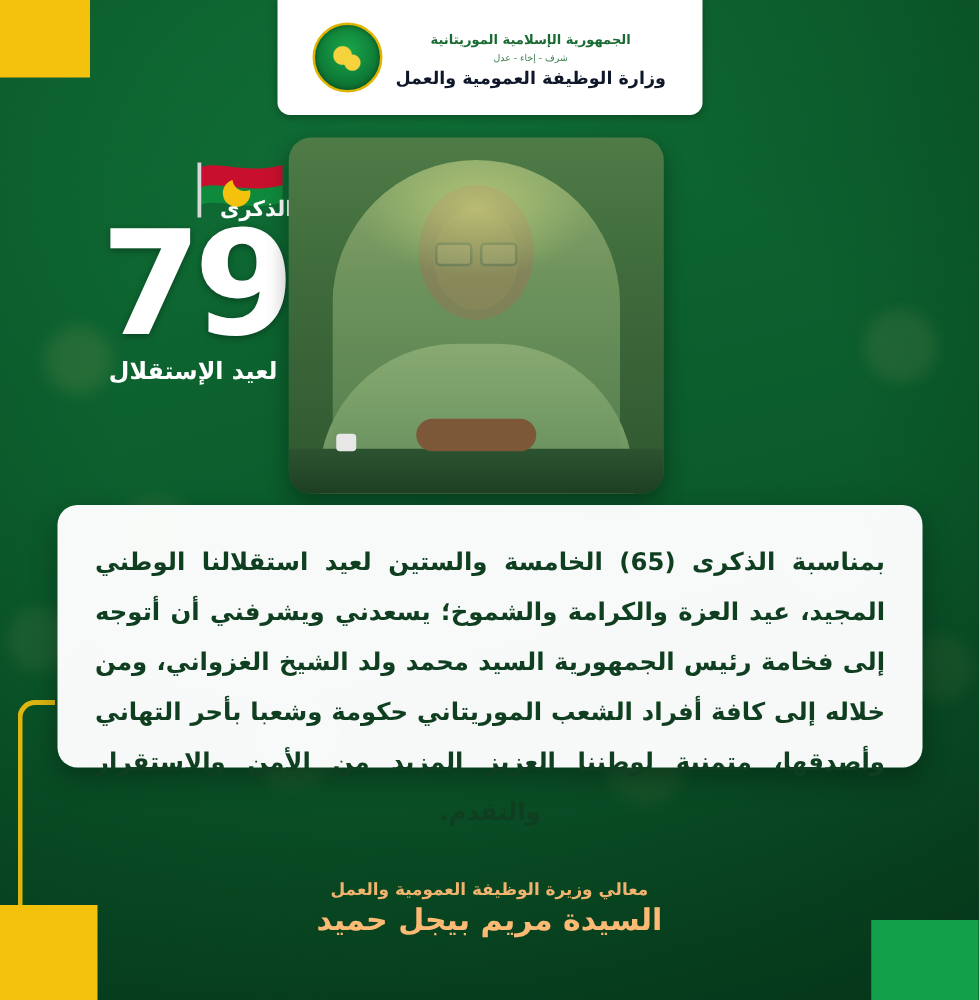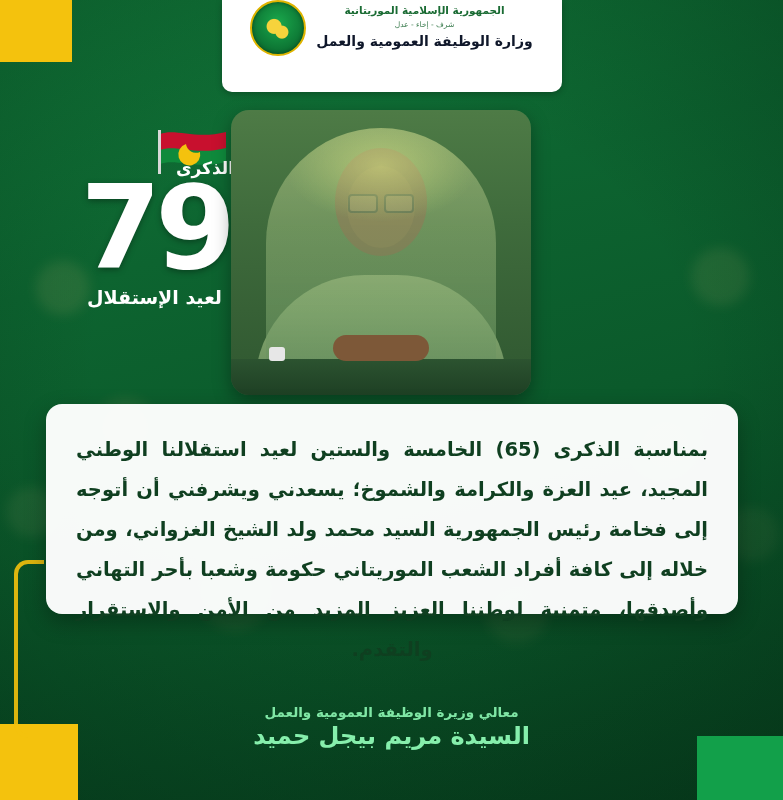--- a/index.html
+++ b/index.html
@@ -86,21 +86,21 @@
   .header {
     position: absolute;
     left: 50%;
     transform: translateX(-50%);
     top: 0;
     width: 340px;
     height: 92px;
     background: #ffffff;
     border-radius: 0 0 10px 10px;
     display: flex;
-    align-items: flex-start;
+    align-items: center;
     justify-content: center;
     gap: 10px;
     box-shadow: 0 2px 6px rgba(0,0,0,.25);
   }
   .header-texts {
     display: flex;
     flex-direction: column;
     align-items: center;
     justify-content: center;
     gap: 4px;
@@ -304,21 +304,21 @@
     text-align-last: center;
     direction: rtl;
   }
 
   
   .sign {
     position: absolute;
     left: 0; right: 0;
     top: 704px;
     text-align: center;
-    color: #86efac;
+    color: #fdba74;
   }
   .sign-role {
     font-size: 13.5px;
     font-weight: 700;
     opacity: .95;
     margin-bottom: 2px;
   }
   .sign-name {
     font-size: 24px;
     font-weight: 700;

